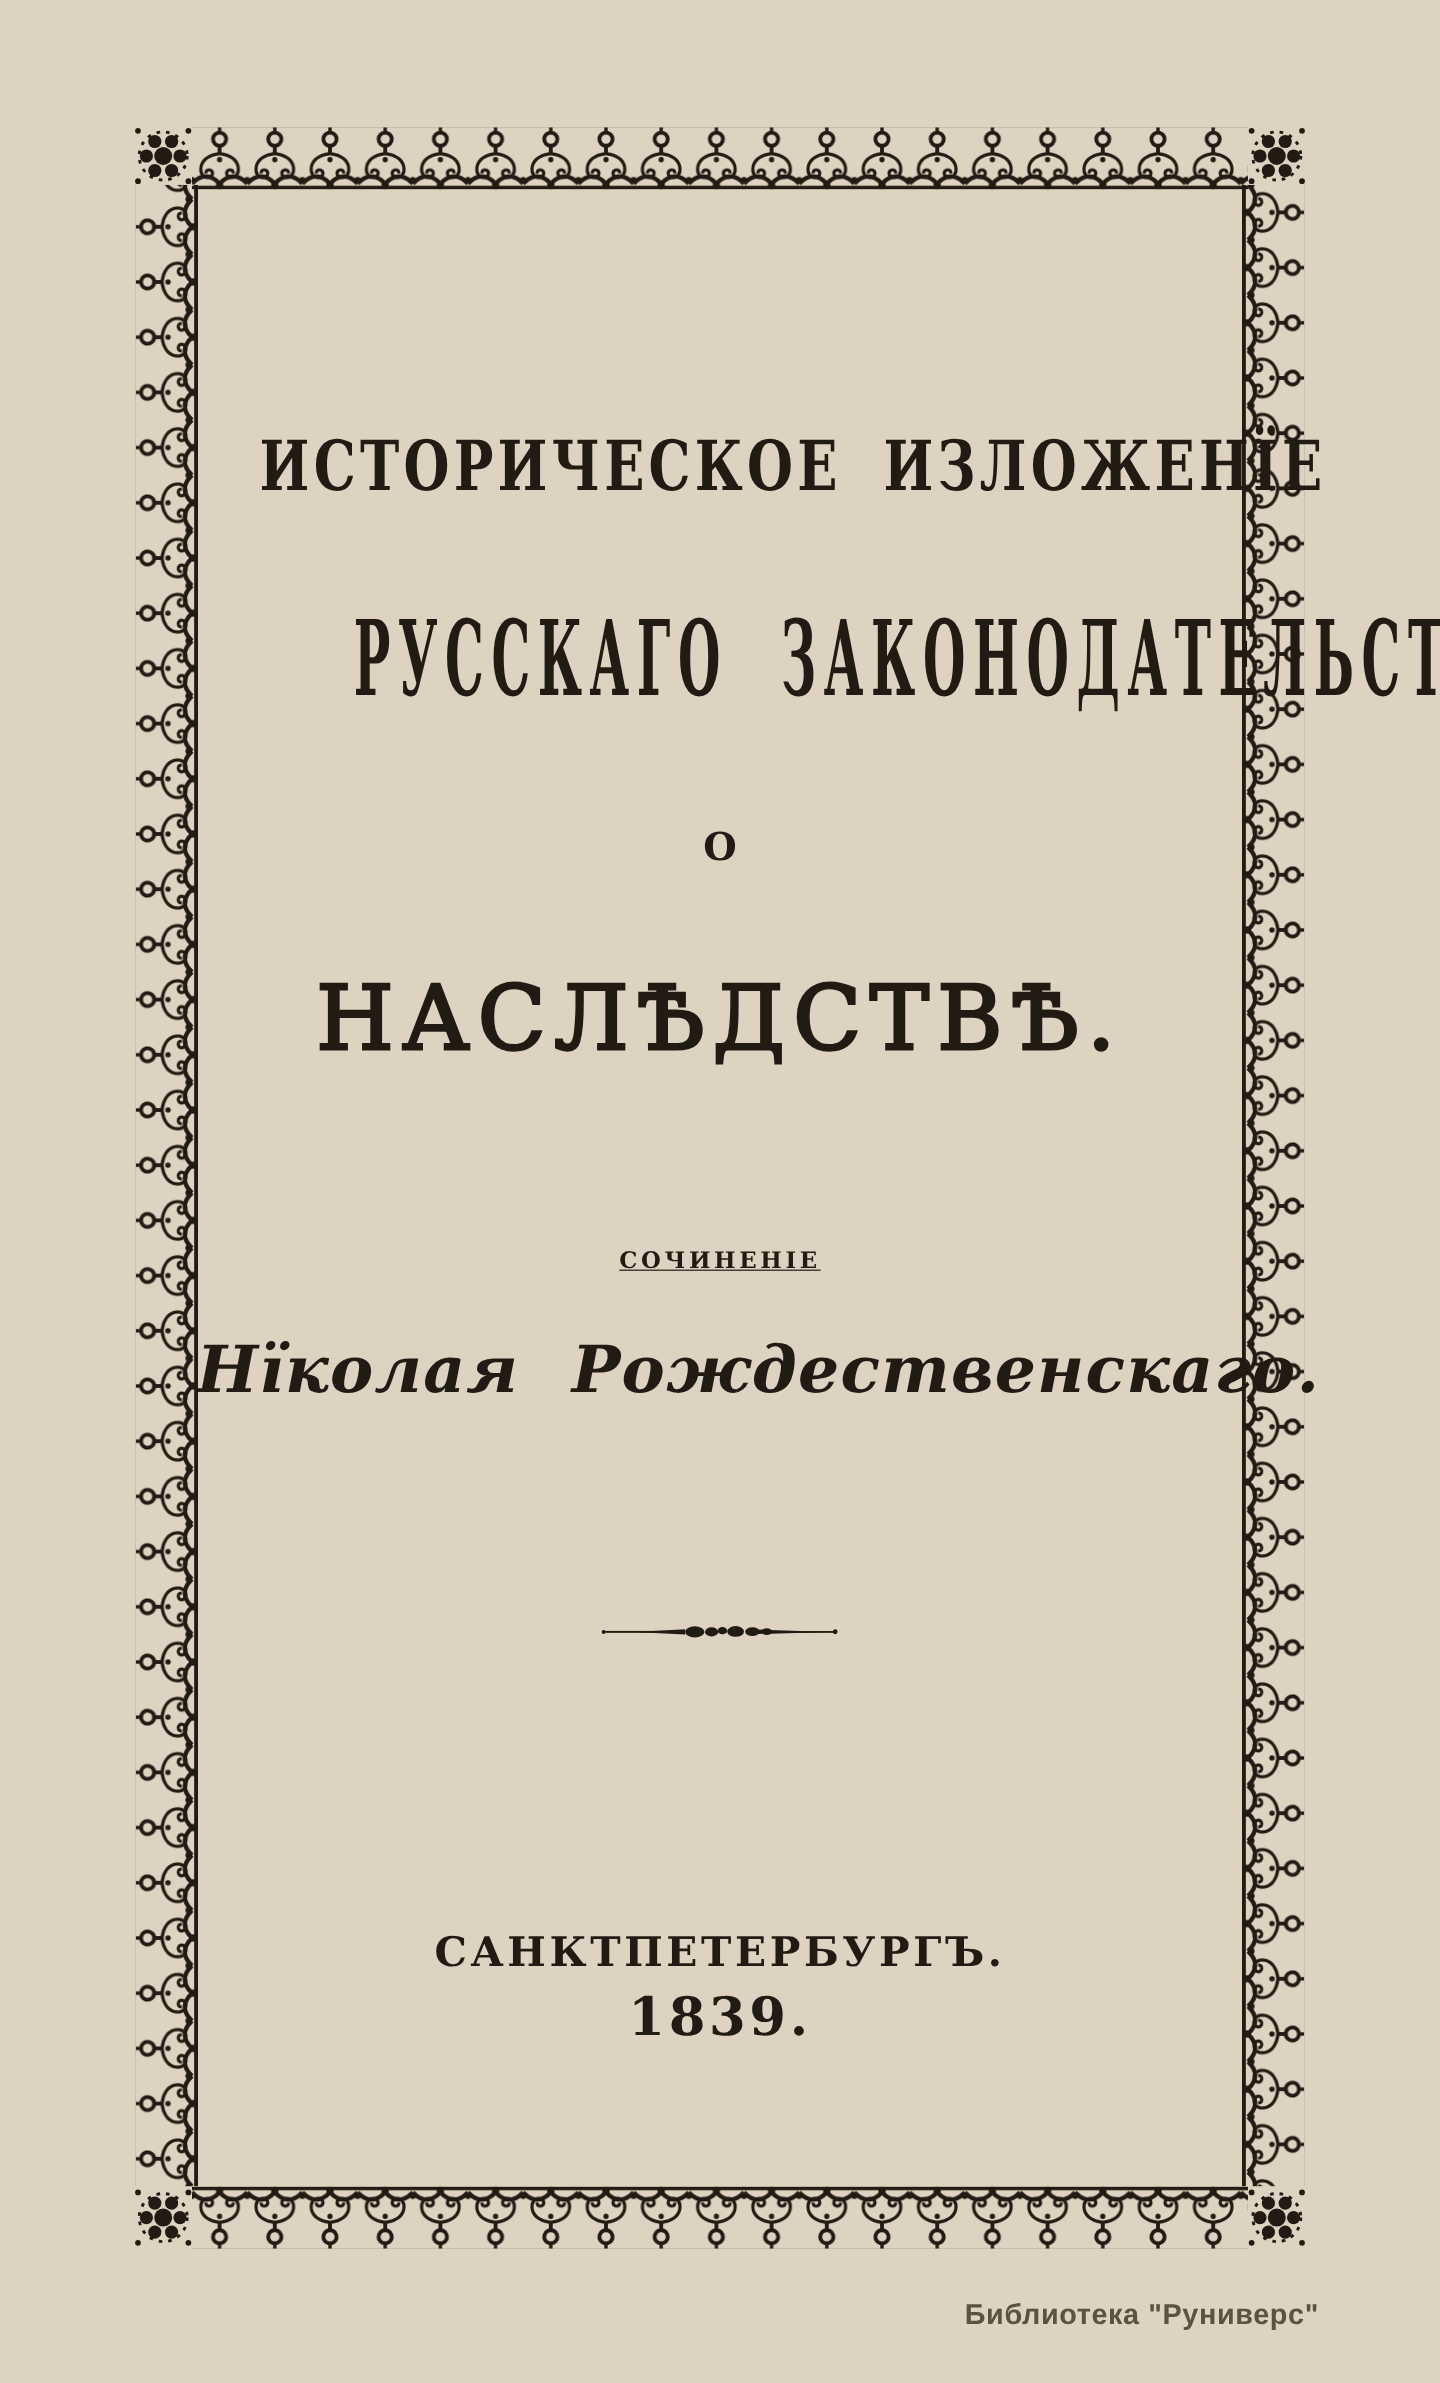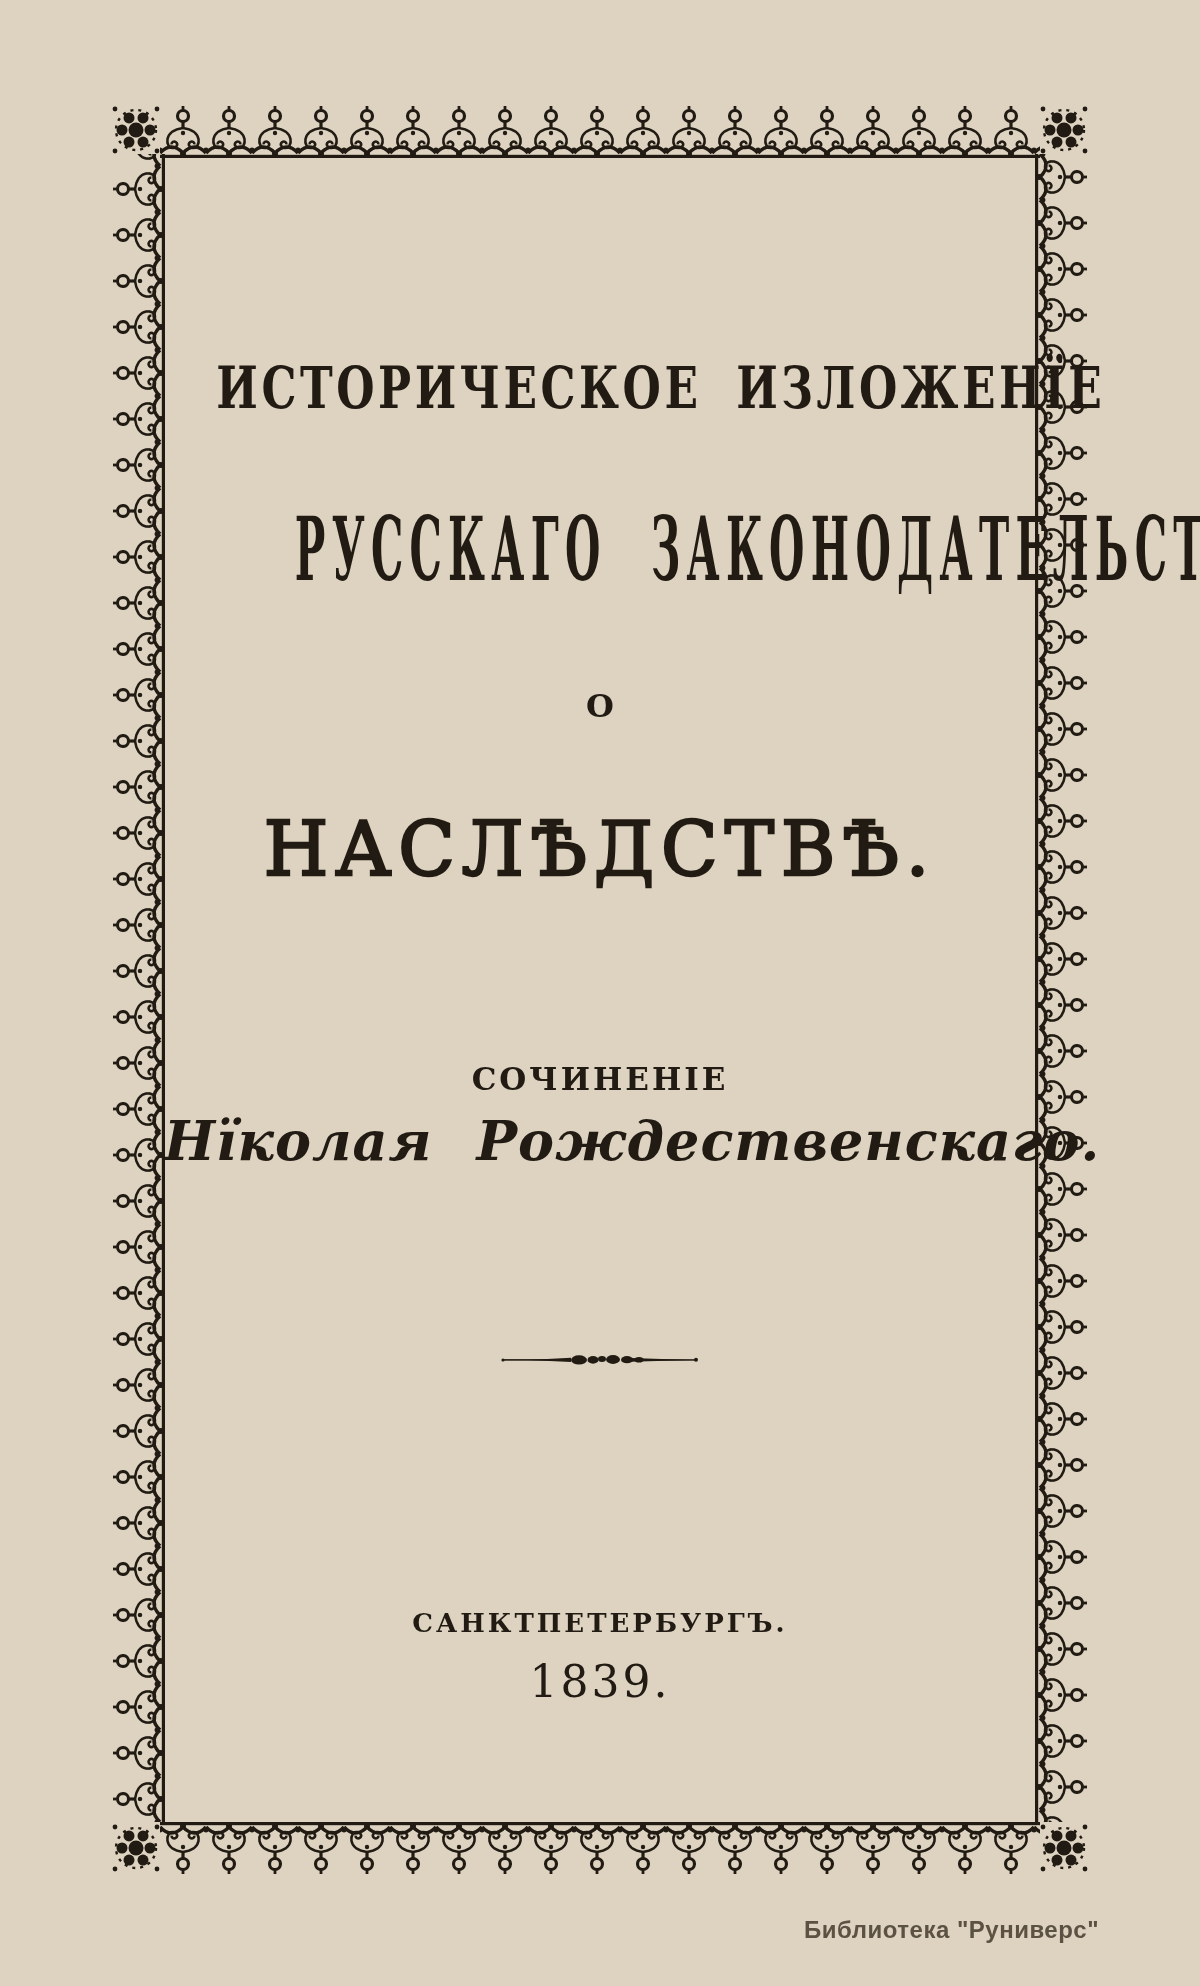--- a/index.html
+++ b/index.html
@@ -33,28 +33,28 @@
   .title2{
     top:506px;font-size:58px;font-weight:700;
     letter-spacing:9px;word-spacing:34px;
     transform:scale(0.70,1.50);transform-origin:50% 0;
   }
   .prep{top:690px;font-size:32px;font-weight:700;}
   .subject{
     top:812px;font-size:74px;font-weight:400;letter-spacing:7px;
     -webkit-text-stroke:2.5px #211b13;
   }
-  .byline{top:1064px;font-size:31px;font-weight:700;letter-spacing:3px;}
+  .byline{top:1042px;font-size:19px;font-weight:700;letter-spacing:3px;text-decoration:underline;}
   .author{
     top:1114px;font-size:54px;font-weight:700;font-style:italic;
     letter-spacing:1px;word-spacing:24px;
   }
   .divider-wrap{top:1352px;height:16px;}
-  .city{top:1610px;font-size:26px;font-weight:700;letter-spacing:3px;}
-  .year{top:1660px;font-size:44px;font-weight:400;letter-spacing:3px;}
+  .city{top:1610px;font-size:34px;font-weight:700;letter-spacing:3px;}
+  .year{top:1660px;font-size:44px;font-weight:700;letter-spacing:3px;}
   .watermark{
     position:absolute;top:1916px;left:804px;
     font-family:"Liberation Sans", sans-serif;
     font-size:24px;font-weight:700;letter-spacing:0.5px;
     color:#5b5243;white-space:nowrap;
   }
 </style>
 </head>
 <body>
 

